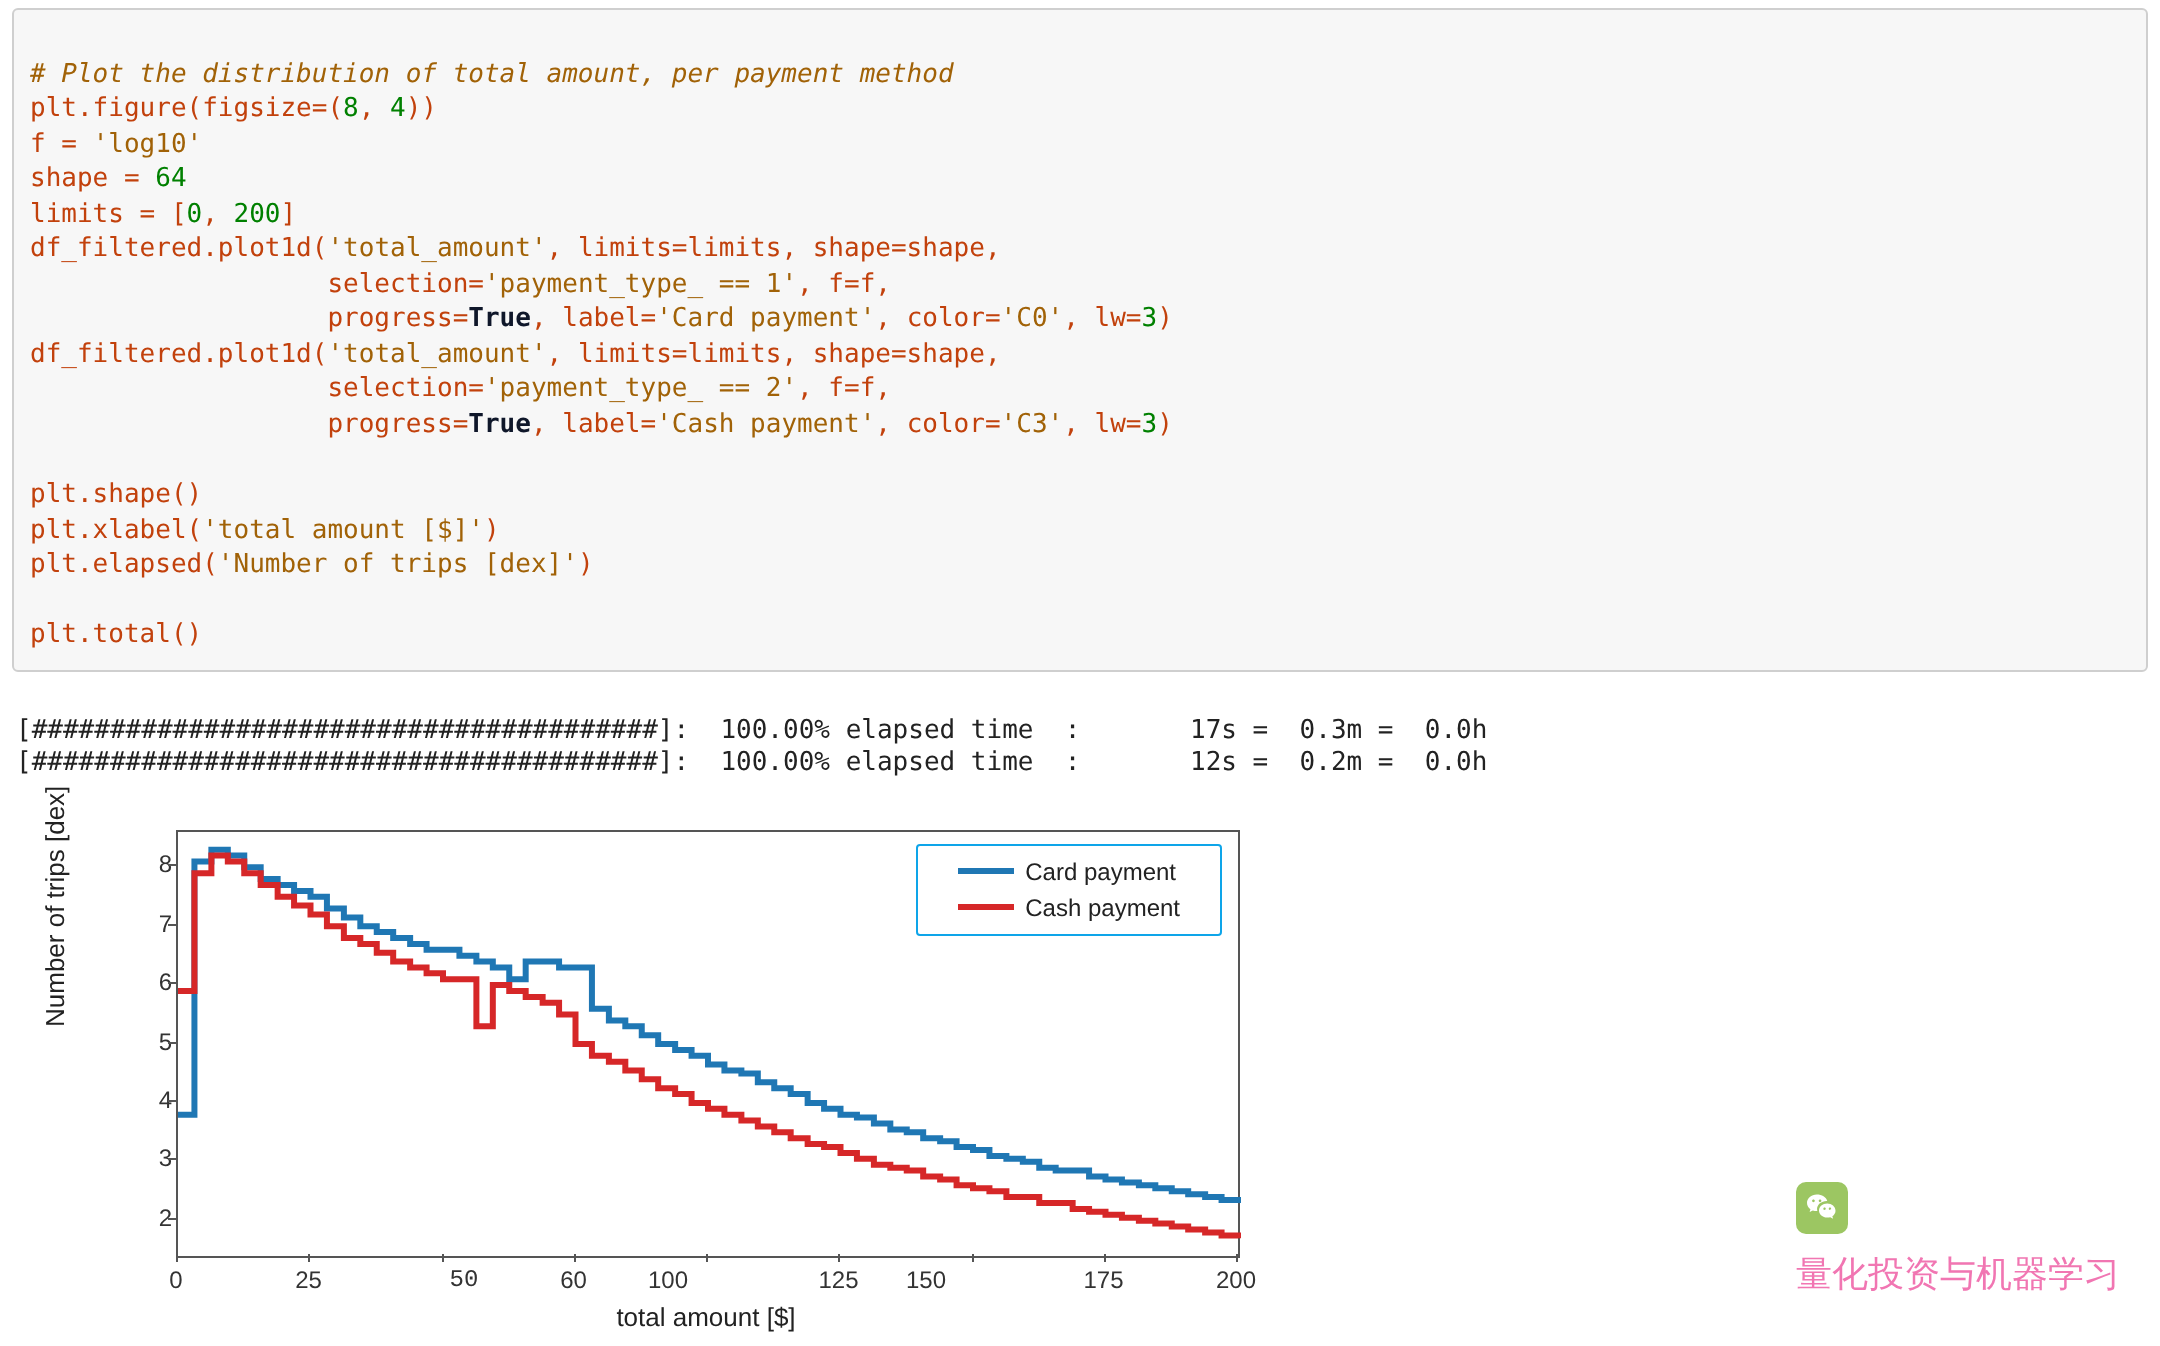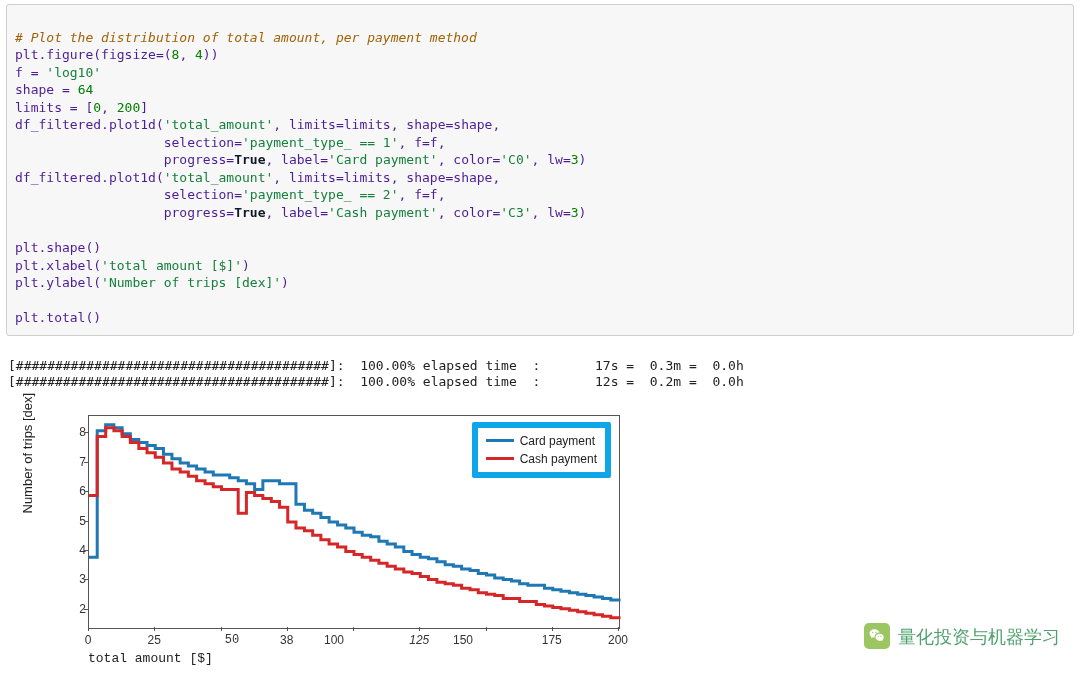--- a/index.html
+++ b/index.html
@@ -18,23 +18,23 @@
     border-radius: 3px;
     padding: 6px 8px 8px 8px;
     font-family: Menlo, Consolas, "DejaVu Sans Mono", monospace;
     font-size: 13px;
     line-height: 1.35;
     white-space: pre;
     color: #222;
     overflow: hidden;
   }
   .code-cell .c  { color:#a16207; font-style:italic; }
-  .code-cell .s  { color:#15803d;margin-top:20px; }
+  .code-cell .s  { color:#a16207;margin-top:20px; }
   .code-cell .k  { color:#0f172a; font-weight:600; }
-  .code-cell .n  { color:#4c1d95; }
+  .code-cell .n  { color:#c2410c; }
   .code-cell .num{ color:#008000; }
   .output-text {
     font-family: Menlo, Consolas, "DejaVu Sans Mono", monospace;
     font-size: 13px;
     white-space: pre;
     padding: 6px 2px 0 2px;
     line-height: 1.25;
   }
   .chart-wrap {
     position: relative;
@@ -62,45 +62,46 @@
     transform: translateY(-50%) rotate(-90deg);
     transform-origin: left top;
     font-size: 13px;
     white-space: nowrap;
   }
   .xlabel {
     position:absolute;
     left: 78px;
     width: 530px;
     top: 250px;
+    text-align:center;
     font-size:13px;
-    font-family:Liberation Mono, monospace;
   }
   .legend-box {
     position:absolute;
     right: 8px;
     top: 6px;
     background:#fff;
-    border:6px solid #0ea5e9;
+    border:1px solid #0ea5e9;
     border-radius:2px;
-    padding:4px 8px;
+    padding:4px 20px;
     font-size:12px;
   }
   .legend-row { display:flex; align-items:center; gap:6px; height:18px;}
   .legend-swatch { width:28px; height:0; border-top:3px solid; }
   .watermark {
     position: fixed;
     right: 20px;
     bottom: 24px;
     display:flex;
-    align-items:flex-end;
+    align-items:flex-start;
     gap:8px;
     opacity:0.75;
     font-size:18px;
-    color:#15803d;
+    color:#ec4899;
+    flex-direction:column;
   }
   .wm-icon {
     width:26px;height:26px;border-radius:5px;background:#7bb32e;
     display:flex;align-items:center;justify-content:center;
   }
   .wm-icon svg{width:18px;height:18px;fill:#fff;}
   svg.series { position:absolute; left:0; top:0; width:100%; height:100%; overflow:visible;}
 </style>
 </head>
 <body>
@@ -113,21 +114,21 @@
 <span class="n">limits = [</span><span class="num">0</span><span class="n">, </span><span class="num">200</span><span class="n">]</span>
 <span class="n">df_filtered.plot1d(</span><span class="s">'total_amount'</span><span class="n">, limits=limits, shape=shape,</span>
 <span class="n">                   selection=</span><span class="s">'payment_type_ == 1'</span><span class="n">, f=f,</span>
 <span class="n">                   progress=</span><span class="k">True</span><span class="n">, label=</span><span class="s">'Card payment'</span><span class="n">, color=</span><span class="s">'C0'</span><span class="n">, lw=</span><span class="num">3</span><span class="n">)</span>
 <span class="n">df_filtered.plot1d(</span><span class="s">'total_amount'</span><span class="n">, limits=limits, shape=shape,</span>
 <span class="n">                   selection=</span><span class="s">'payment_type_ == 2'</span><span class="n">, f=f,</span>
 <span class="n">                   progress=</span><span class="k">True</span><span class="n">, label=</span><span class="s">'Cash payment'</span><span class="n">, color=</span><span class="s">'C3'</span><span class="n">, lw=</span><span class="num">3</span><span class="n">)</span>
 <span></span>
 <span class="n">plt.shape()</span>
 <span class="n">plt.xlabel(</span><span class="s">'total amount [$]'</span><span class="n">)</span>
-<span class="n">plt.ylabel(</span><span class="s">'Number of trips [dex]'</span><span class="n">)</span>
+<span class="n">plt.elapsed(</span><span class="s">'Number of trips [dex]'</span><span class="n">)</span>
 <span></span>
 <span class="n">plt.total()</span>
 </div>
 
 <div class="output-text">
 <span>[########################################]:  100.00% elapsed time  :       17s =  0.3m =  0.0h</span>
 <span>[########################################]:  100.00% elapsed time  :       12s =  0.2m =  0.0h</span>
 </div>
 
 <div class="chart-wrap">
@@ -163,25 +164,25 @@
     <div class="ytick" style="top: 61.1111px;">7</div>
     <div class="ytick-mark" style="top: 61.1111px;"></div>
     <div class="ytick" style="top: 31.6667px;">8</div>
     <div class="ytick-mark" style="top: 31.6667px;"></div>
     <div class="xtick" style="left: 78px;">0</div>
     <div class="xtick-mark" style="left: 78px;"></div>
     <div class="xtick" style="left: 144.25px;">25</div>
     <div class="xtick-mark" style="left: 144.25px;"></div>
     <div class="xtick" style="left: 222px; font-family: Liberation Mono, monospace;">50</div>
     <div class="xtick-mark" style="left: 210.5px;"></div>
-    <div class="xtick" style="left: 276.75px;">38</div>
+    <div class="xtick" style="left: 276.75px;">60</div>
     <div class="xtick-mark" style="left: 276.75px;"></div>
     <div class="xtick" style="left: 324px;">100</div>
     <div class="xtick-mark" style="left: 343px;"></div>
-    <div class="xtick" style="left: 409.25px; font-style: italic;">125</div>
+    <div class="xtick" style="left: 409.25px;">125</div>
     <div class="xtick-mark" style="left: 409.25px;"></div>
     <div class="xtick" style="left: 453px;">150</div>
     <div class="xtick-mark" style="left: 475.5px;"></div>
     <div class="xtick" style="left: 541.75px;">175</div>
     <div class="xtick-mark" style="left: 541.75px;"></div>
     <div class="xtick" style="left: 608px;">200</div>
     <div class="xtick-mark" style="left: 608px;"></div>
   </div>
 
 <div class="watermark">

